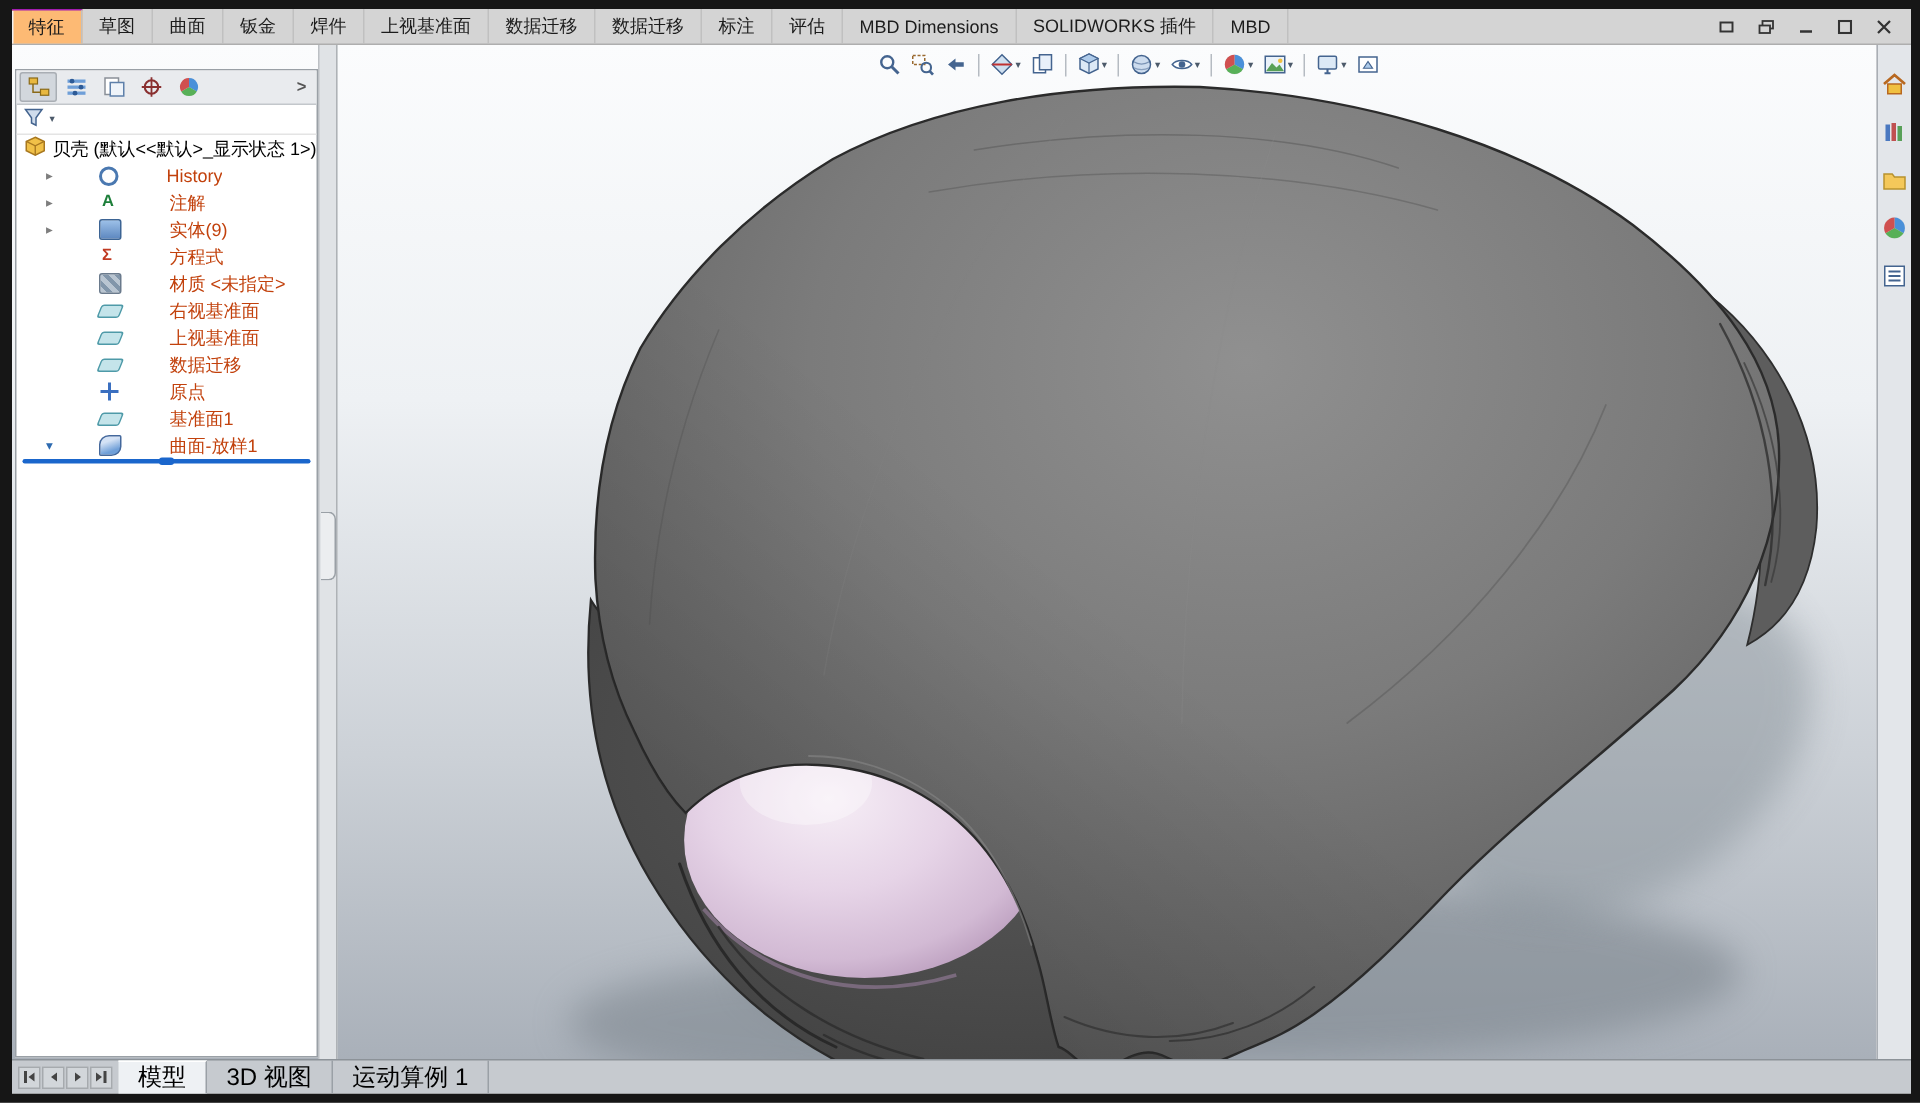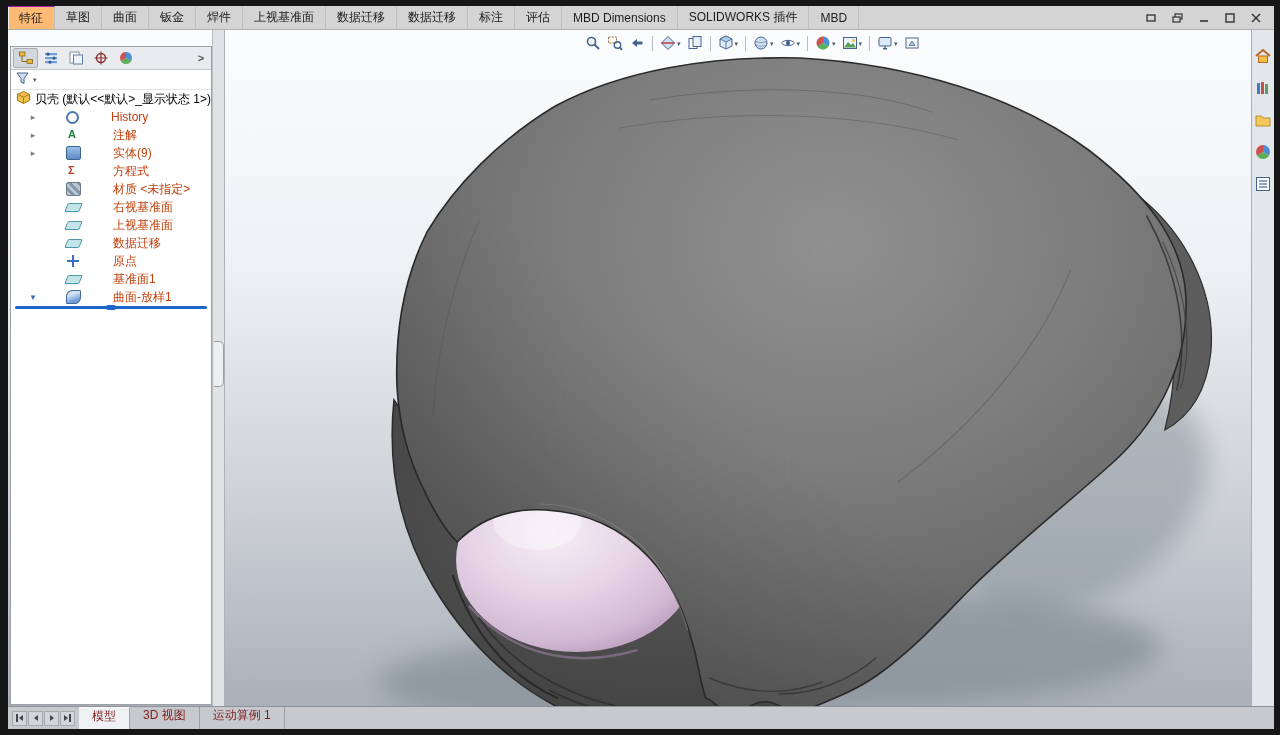--- a/index.html
+++ b/index.html
@@ -76,21 +76,21 @@
   
   .bottombar{height:23px;background:#c6cacf;border-top:1px solid #8c9298;display:flex;align-items:stretch;flex:none;}
   .navbtns{display:flex;align-items:center;gap:1px;padding:0 4px;}
   .nb{width:15px;height:15px;display:flex;align-items:center;justify-content:center;background:#d2d6da;border:1px solid #a6aaae;cursor:default;}
   .tri{width:0;height:0;border:3px solid transparent;}
   .tri.l{border-right:4px solid #444;border-left:none;}
   .tri.r{border-left:4px solid #444;border-right:none;}
   .vbar{width:2px;height:8px;background:#444;}
   .nb .grp{display:flex;align-items:center;gap:1px;}
   .dtabs{display:flex;align-items:stretch;}
-  .dtab{padding:0 13px;display:flex;align-items:flex-start;font-size:12px;color:#7f1d1d;border-right:1px solid #9aa0a6;cursor:default;white-space:nowrap;}
+  .dtab{padding:0 13px;display:flex;align-items:center;font-size:16px;color:#000000;border-right:1px solid #9aa0a6;cursor:default;white-space:nowrap;}
   .dtab.active{background:#eef1f4;border-top:1px solid #fff;}
 </style>
 </head>
 <body>
 
 <div class="window">
 
   <div class="menubar">
     <div class="rtabs">
 

